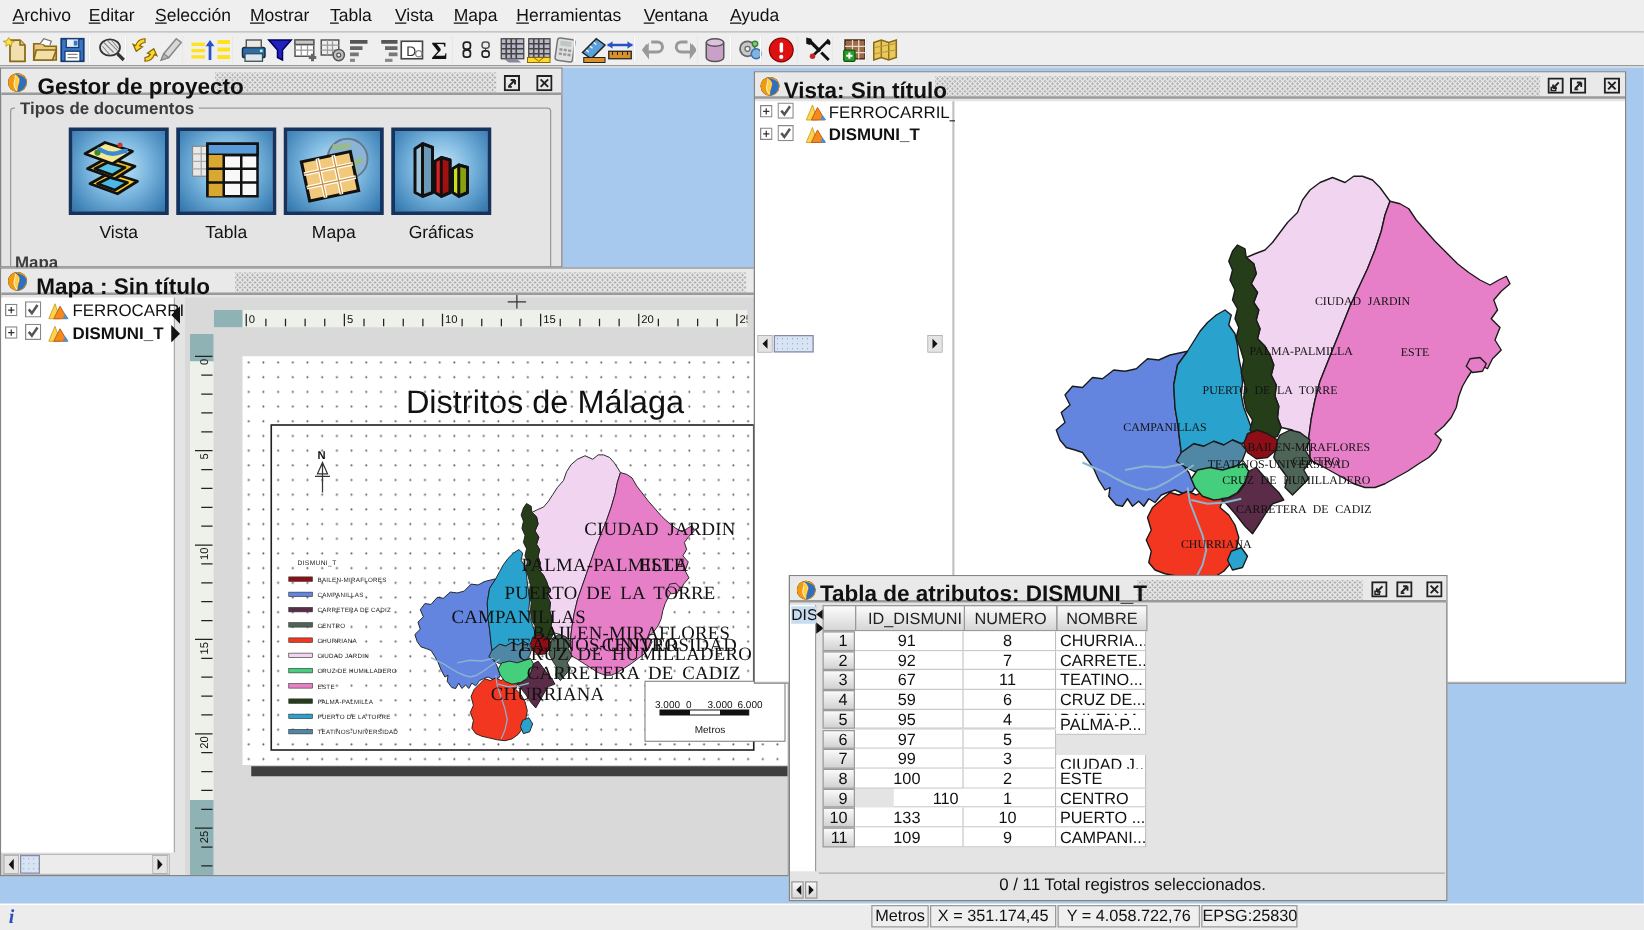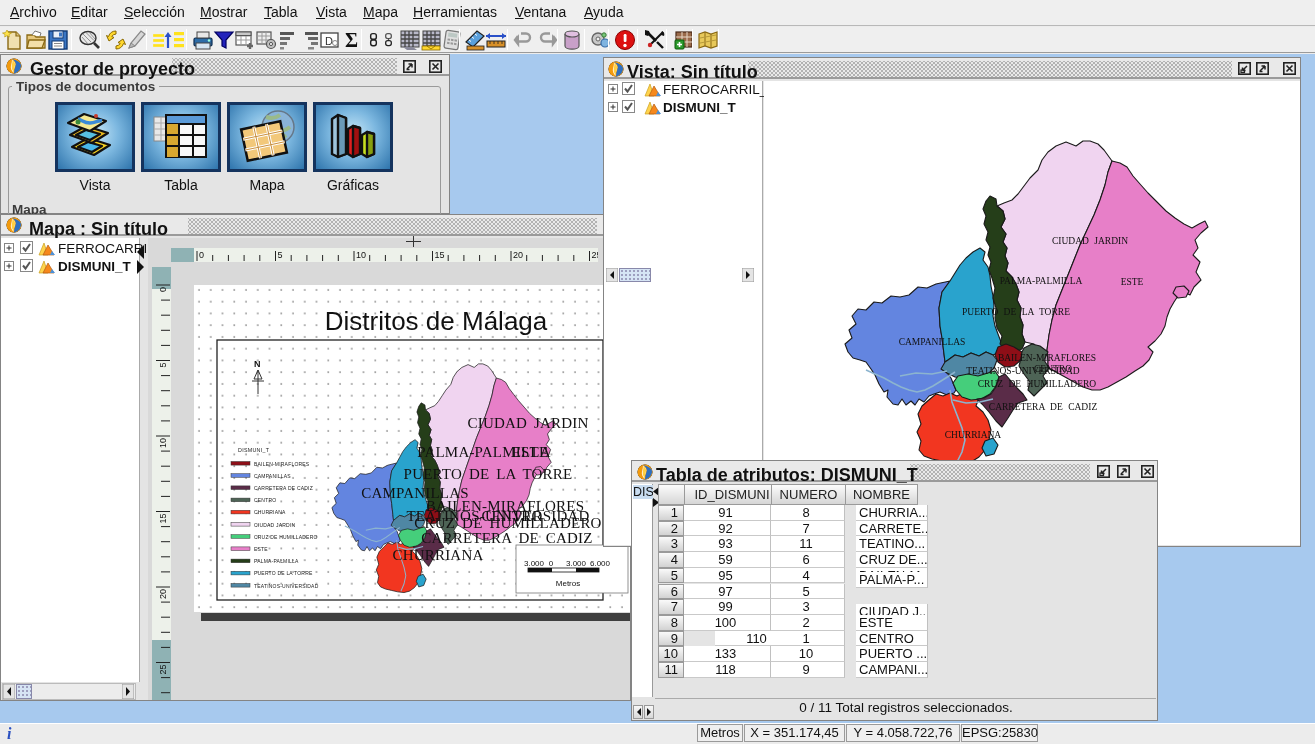--- a/index.html
+++ b/index.html
@@ -8,21 +8,21 @@
 #toolbar { position:absolute; left:0; top:27px; width:1315px; height:26px; background:#efefef; border-bottom:1px solid #9a9a9a; }
 .ti { position:absolute; top:1px; }
 .tsep { position:absolute; top:2px; width:1px; height:21px; background:#b0b0b0; border-right:1px solid #fff; }
 #desktop { position:absolute; left:0; top:54px; width:1315px; height:669px; background:#a7c9ee; }
 .win { position:absolute; background:#e4e4e4; border:1px solid #848484; }
 .hatch { position:absolute; height:16px; background-image:radial-gradient(#b2b2b2 0.9px, rgba(0,0,0,0) 1px),radial-gradient(#b2b2b2 0.9px, rgba(0,0,0,0) 1px); background-size:4px 4px; background-position:0 0,2px 2px; }
 .wtitle { position:absolute; font-size:18px; font-weight:bold; color:#111; white-space:nowrap; }
 .treetxt { position:absolute; font-size:13.5px; color:#111; white-space:nowrap; }
 .cell { position:absolute; font-size:13px; color:#111; background:#fff; border-right:1px solid #c0c0c0; border-bottom:1px solid #c9c9c9; line-height:15px; overflow:hidden; white-space:nowrap; }
 .cell.r { text-align:center; padding-right:3px; }
-.cell.l { padding-left:3px;margin-left:11px; }
+.cell.l { padding-left:3px; }
 .rowhdr { position:absolute; left:658px; width:26px; font-size:13px; color:#111; text-align:right; padding-right:5px; background:linear-gradient(#fafafa,#d2d2d2); border:1px solid #9a9a9a; line-height:14px; }
 .colhdr { position:absolute; top:484px; height:21px; font-size:13px; color:#222; text-align:center; background:linear-gradient(#fcfcfc,#d6d6d6); border:1px solid #9a9a9a; line-height:19px; }
 .docbtn { position:absolute; top:102px; width:80px; height:70px; background:radial-gradient(circle at 50% 45%, #c8e8f8 0%, #7db8e0 45%, #2e74ac 100%); border:3px solid #14335e; display:flex; align-items:center; justify-content:center; }
 .doclab { position:absolute; top:177px; font-size:14px; color:#111; text-align:center; }
 .statcell { position:absolute; top:724px; height:18px; border:1px solid #9a9a9a; background:#efefef; font-size:13px; color:#111; text-align:center; line-height:16px; }
 </style></head>
 <body>
 <svg width="0" height="0" style="position:absolute">
     <defs>
       <g id="distmap">
@@ -642,21 +642,21 @@
 <div class="colhdr" style="left:845px;width:73px">NOMBRE</div>
 <div class="rowhdr" style="top:505.0px;height:15.7px">1</div>
 <div class="cell r" style="left:684px;top:505.0px;width:87px;height:15.7px">91</div>
 <div class="cell r" style="left:771px;top:505.0px;width:74px;height:15.7px">8</div>
 <div class="cell l" style="left:845px;top:505.0px;width:72px;height:15.7px">CHURRIA...</div>
 <div class="rowhdr" style="top:520.7px;height:15.7px">2</div>
 <div class="cell r" style="left:684px;top:520.7px;width:87px;height:15.7px">92</div>
 <div class="cell r" style="left:771px;top:520.7px;width:74px;height:15.7px">7</div>
 <div class="cell l" style="left:845px;top:520.7px;width:72px;height:15.7px">CARRETE...</div>
 <div class="rowhdr" style="top:536.4px;height:15.7px">3</div>
-<div class="cell r" style="left:684px;top:536.4px;width:87px;height:15.7px">93</div>
+<div class="cell r" style="left:684px;top:536.4px;width:87px;height:15.7px">67</div>
 <div class="cell r" style="left:771px;top:536.4px;width:74px;height:15.7px">11</div>
 <div class="cell l" style="left:845px;top:536.4px;width:72px;height:15.7px">TEATINO...</div>
 <div class="rowhdr" style="top:552.1px;height:15.7px">4</div>
 <div class="cell r" style="left:684px;top:552.1px;width:87px;height:15.7px">59</div>
 <div class="cell r" style="left:771px;top:552.1px;width:74px;height:15.7px">6</div>
 <div class="cell l" style="left:845px;top:552.1px;width:72px;height:15.7px">CRUZ DE...</div>
 <div class="rowhdr" style="top:567.8px;height:15.7px">5</div>
 <div class="cell r" style="left:684px;top:567.8px;width:87px;height:15.7px">95</div>
 <div class="cell r" style="left:771px;top:567.8px;width:74px;height:15.7px">4</div>
 <div class="cell l" style="left:845px;top:567.8px;width:72px;height:15.7px">BAILEN-M...</div>
@@ -674,21 +674,21 @@
 <div class="cell l" style="left:845px;top:614.9px;width:72px;height:15.7px">ESTE</div>
 <div class="rowhdr" style="top:630.6px;height:15.7px">9</div>
 <div class="cell r" style="left:715px;top:630.6px;width:87px;height:15.7px">110</div>
 <div class="cell r" style="left:771px;top:630.6px;width:74px;height:15.7px">1</div>
 <div class="cell l" style="left:845px;top:630.6px;width:72px;height:15.7px">CENTRO</div>
 <div class="rowhdr" style="top:646.3px;height:15.7px">10</div>
 <div class="cell r" style="left:684px;top:646.3px;width:87px;height:15.7px">133</div>
 <div class="cell r" style="left:771px;top:646.3px;width:74px;height:15.7px">10</div>
 <div class="cell l" style="left:845px;top:646.3px;width:72px;height:15.7px">PUERTO ...</div>
 <div class="rowhdr" style="top:662.0px;height:15.7px">11</div>
-<div class="cell r" style="left:684px;top:662.0px;width:87px;height:15.7px">118</div>
+<div class="cell r" style="left:684px;top:662.0px;width:87px;height:15.7px">109</div>
 <div class="cell r" style="left:771px;top:662.0px;width:74px;height:15.7px">9</div>
 <div class="cell l" style="left:845px;top:662.0px;width:72px;height:15.7px">CAMPANI...</div>
 <div class="abs" style="left:655px;top:698px;width:501px;height:1px;background:#aaa"></div>
 <div class="abs" style="left:658px;top:700px;width:496px;height:18px;font-size:13.5px;color:#111;text-align:center">0 / 11 Total registros seleccionados.</div>
 
 <div class="abs" style="left:0;top:723px;width:1315px;height:21px;background:#ececec;border-top:1px solid #fff"></div>
 <div class="abs" style="left:7px;top:725px;font-family:'Liberation Serif',serif;font-size:16px;font-weight:bold;font-style:italic;color:#2a50c0">i</div>
 <div class="statcell" style="left:697px;width:46px">Metros</div>
 <div class="statcell" style="left:744px;width:101px">X = 351.174,45</div>
 <div class="statcell" style="left:846px;width:114px">Y = 4.058.722,76</div>

